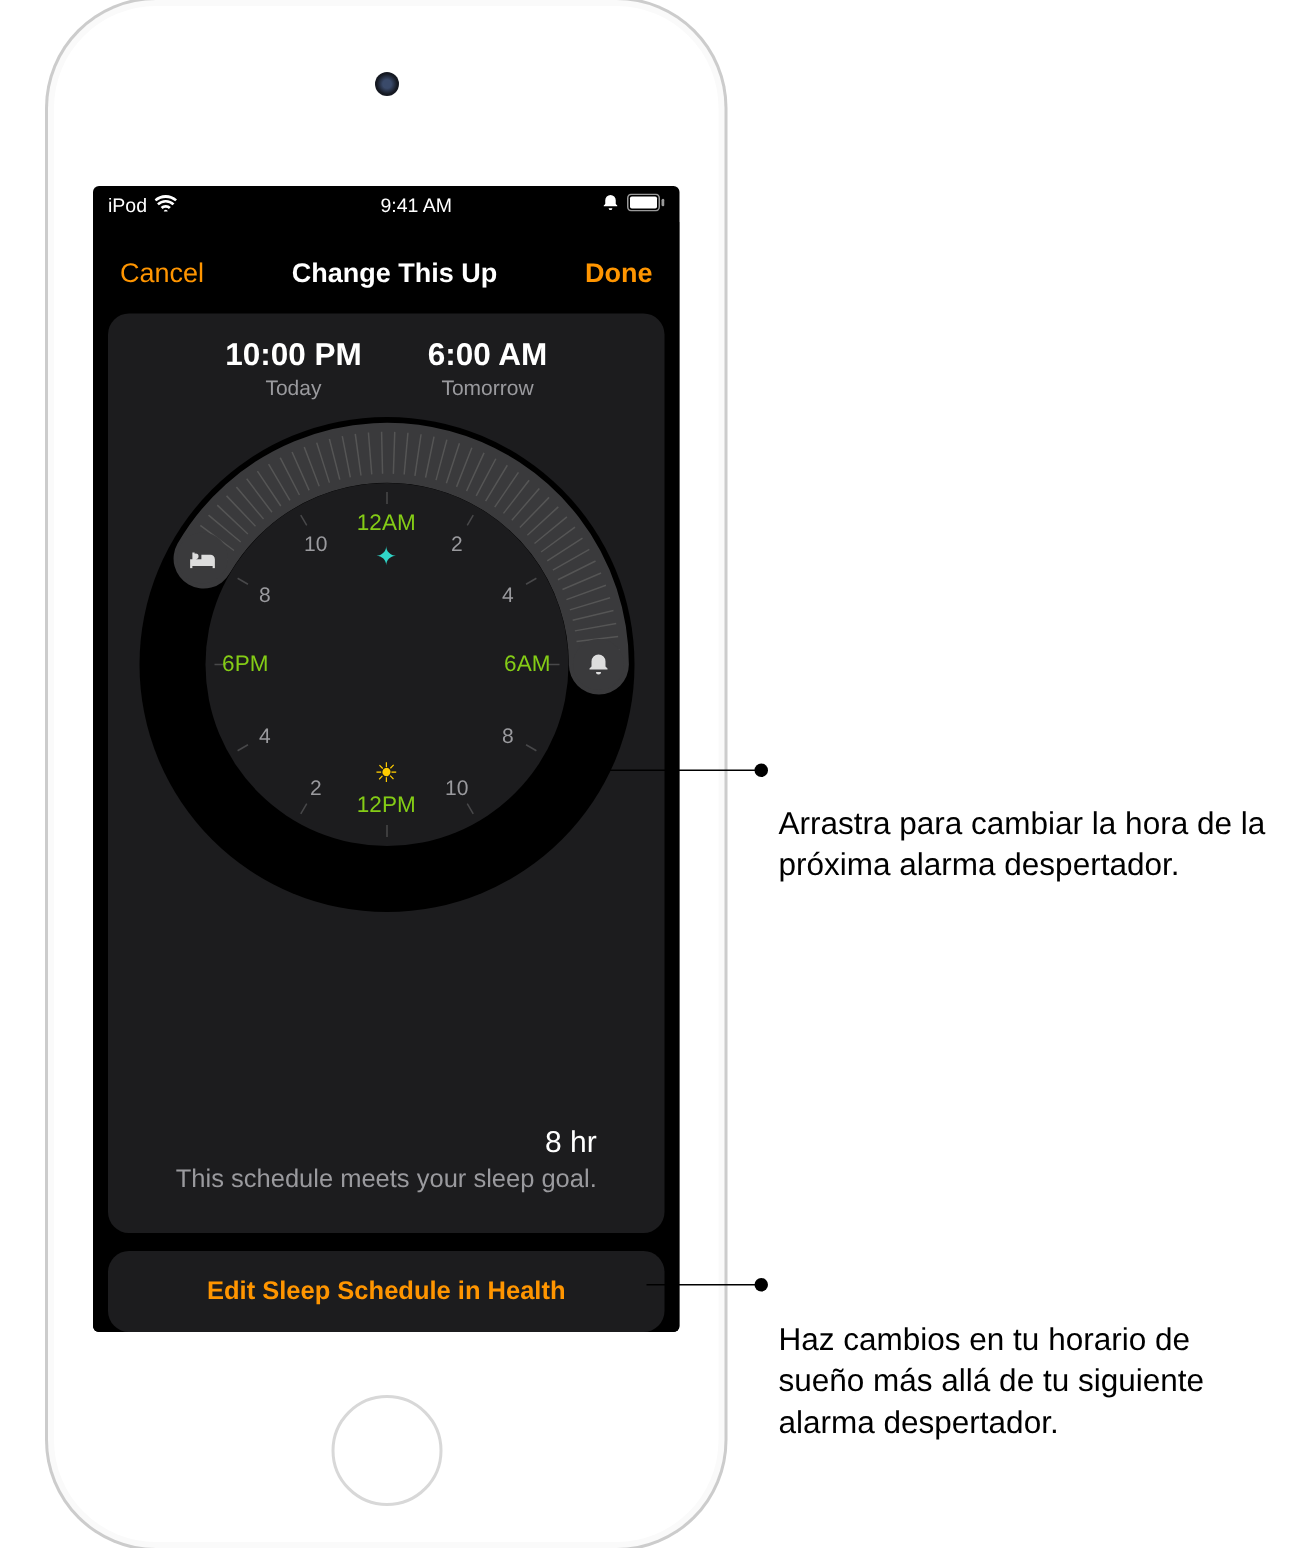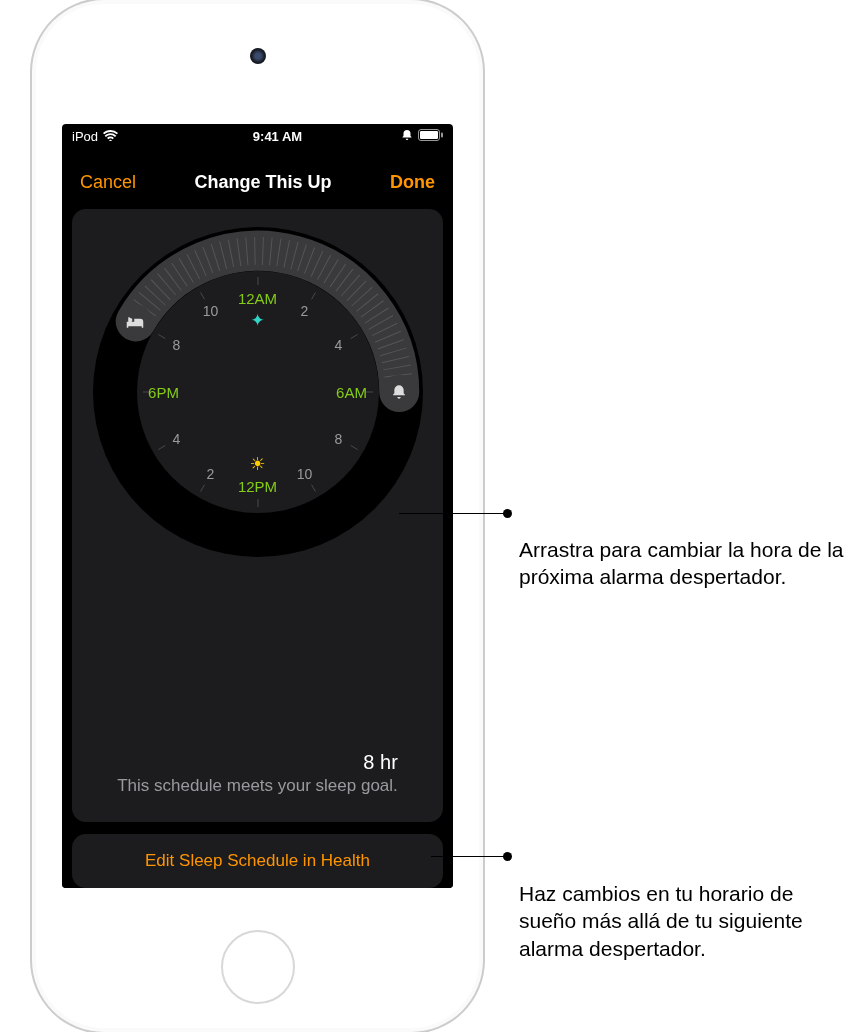--- a/index.html
+++ b/index.html
@@ -61,21 +61,21 @@
     }
     .status-bar {
       display: flex;
       justify-content: space-between;
       align-items: center;
       padding: 2px 10px 2px;
       font-size: 13px;
       height: 24px;
     }
     .status-left, .status-right { display: flex; align-items: center; gap: 5px; }
-    .status-time { font-weight: 700; margin-left: 36px; }
+    .status-time { font-weight: 400; margin-left: 36px; }
     .app-content {
       background: #000;
       padding: 10px 10px 0;
       height: calc(100% - 24px);
       display: flex;
       flex-direction: column;
     }
     .nav-bar {
       display: flex;
       align-items: center;
@@ -175,20 +175,21 @@
       padding: 17px 10px;
       margin-top: 12px;
       display: flex;
       align-items: center;
       justify-content: center;
     }
     .edit-label {
       color: #ff9500;
       font-size: 17px;
       text-align: center;
+      font-weight: bold;
     }
 
     
     .callout {
       position: absolute;
       font-size: 21px;
       color: #000;
       line-height: 1.3;
       width: 335px;
       margin-top: 44px;
@@ -246,20 +247,30 @@
     </div>
 
     <div class="app-content">
       <div class="nav-bar">
         <span class="nav-btn">Cancel</span>
         <span class="nav-title">Change This Up</span>
         <span class="nav-btn" style="font-weight:600">Done</span>
       </div>
 
       <div class="card">
+        <div class="time-row">
+          <div class="time-block">
+            <div class="time">10:00 PM</div>
+            <div class="rel">Today</div>
+          </div>
+          <div class="time-block">
+            <div class="time">6:00 AM</div>
+            <div class="rel">Tomorrow</div>
+          </div>
+        </div>
 
         <div class="dial-wrap">
           <div class="dial-outer"></div>
 
           <svg class="arc-svg" viewBox="0 0 330 330">
 
             <path d="M 42.71 94.40 A 141.25 141.25 0 0 1 306.25 165" fill="none" stroke="#3a3a3c" stroke-width="40" stroke-linecap="round"></path>
 
             <path d="M 42.71 94.40 A 141.25 141.25 0 0 1 306.25 165" fill="none" stroke="#555" stroke-width="28" stroke-linecap="butt" stroke-dasharray="1 7"></path>
           </svg>

